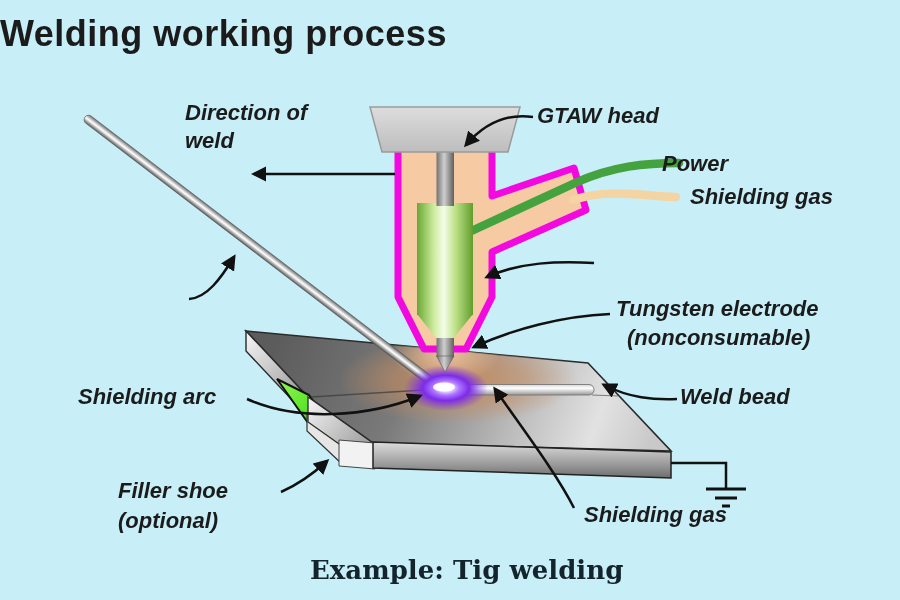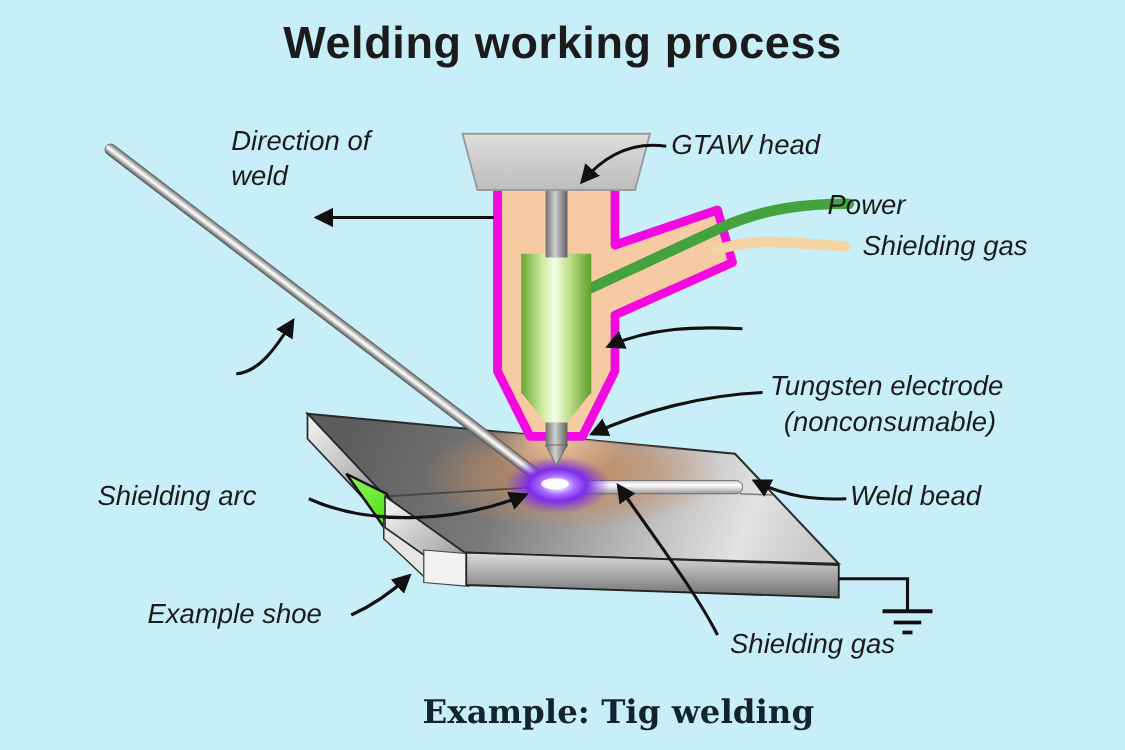--- a/index.html
+++ b/index.html
@@ -5,35 +5,35 @@
   html,body { margin:0; padding:0; }
   .stage {
     position:relative; width:900px; height:600px;
     background: var(--background, #c8eff8);
     overflow:hidden;
     font-family:"Liberation Sans", sans-serif;
   }
   .stage svg.diagram { position:absolute; left:0; top:0; }
   .title {
     position:absolute; left:0; right:0; top:13px;
-    text-align:center;
+    text-align:left;
     font-weight:bold; font-size:36px; letter-spacing:0.5px;
     color: var(--ink, #1b1b1b);
   }
   .lbl {
     position:absolute;
-    font-style:italic; font-weight:normal; font-size:22px;
+    font-style:italic; font-weight:bold; font-size:22px;
     color: var(--ink, #1b1b1b);
     white-space:nowrap; line-height:1.1;
   }
   .caption {
     position:absolute; left:310px; top:555px;
     font-family:"DejaVu Serif", serif;
     font-weight:bold; font-size:26px;
-    color:#14242c; white-space:nowrap;margin-left:28px;
+    color:#14242c; white-space:nowrap;
   }
 </style>
 </head>
 <body>
 
 <div class="stage">
 
   <svg class="diagram" width="900" height="600" viewBox="0 0 900 600">
     <defs>
       <marker id="ah" viewBox="0 0 10 10" refX="8" refY="5" markerWidth="6.2" markerHeight="6.2" orient="auto">
@@ -184,17 +184,18 @@
 
   <div class="lbl" style="left:185px; top:101px">Direction of</div>
   <div class="lbl" style="left:185px; top:129px">weld</div>
   <div class="lbl" style="left:537px; top:104px">GTAW head</div>
   <div class="lbl" style="left:662px; top:152px">Power</div>
   <div class="lbl" style="left:690px; top:185px">Shielding gas</div>
   <div class="lbl" style="left:616px; top:297px">Tungsten electrode</div>
   <div class="lbl" style="left:627px; top:326px">(nonconsumable)</div>
   <div class="lbl" style="left:680px; top:385px">Weld bead</div>
   <div class="lbl" style="left:78px; top:385px">Shielding arc</div>
-  <div class="lbl" style="left:118px; top:479px">Example shoe</div>
+  <div class="lbl" style="left:118px; top:479px">Filler shoe</div>
+  <div class="lbl" style="left:118px; top:509px">(optional)</div>
   <div class="lbl" style="left:584px; top:503px">Shielding gas</div>
 
   <div class="caption">Example: Tig welding</div>
 </div>
 
 </body></html>

